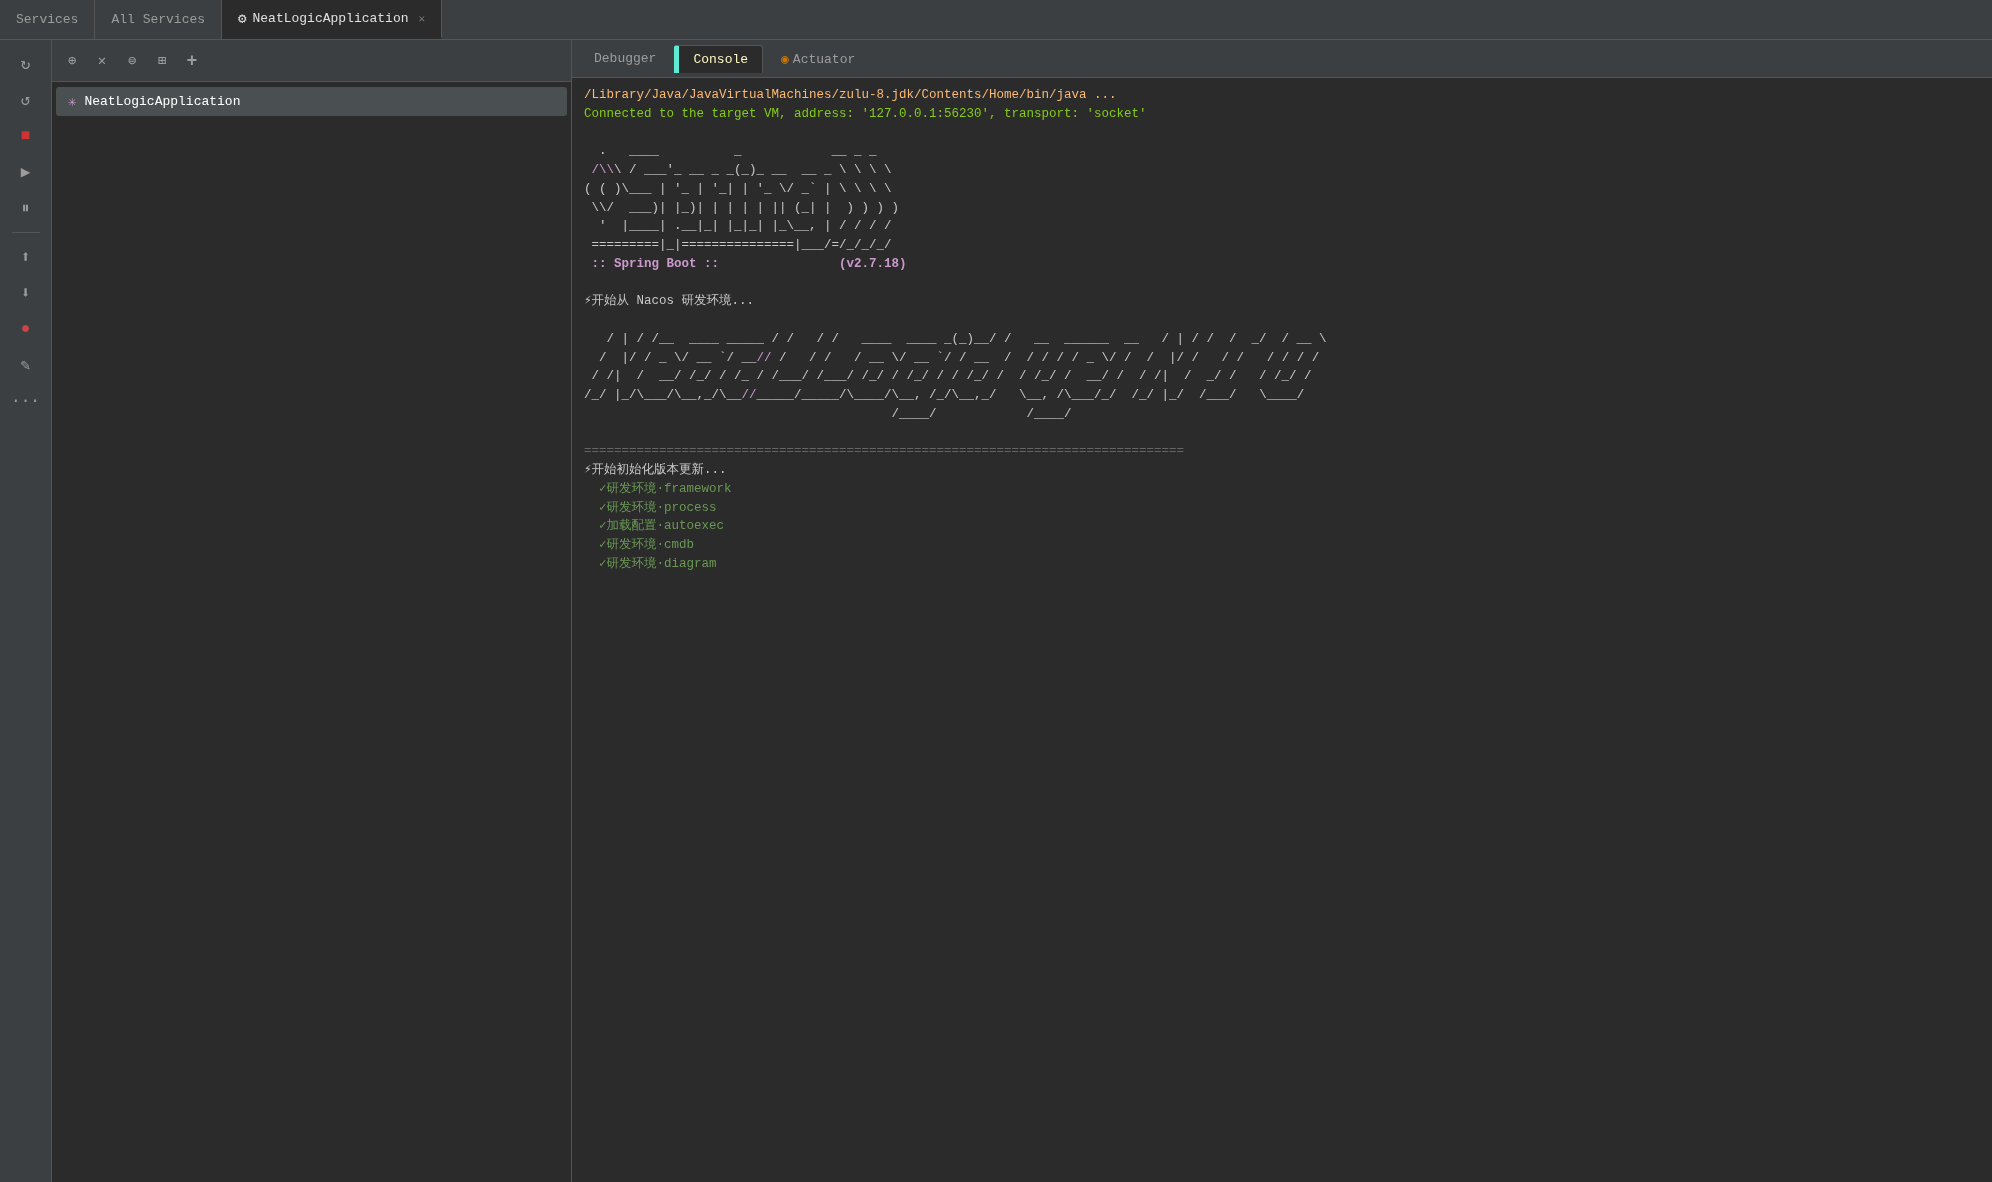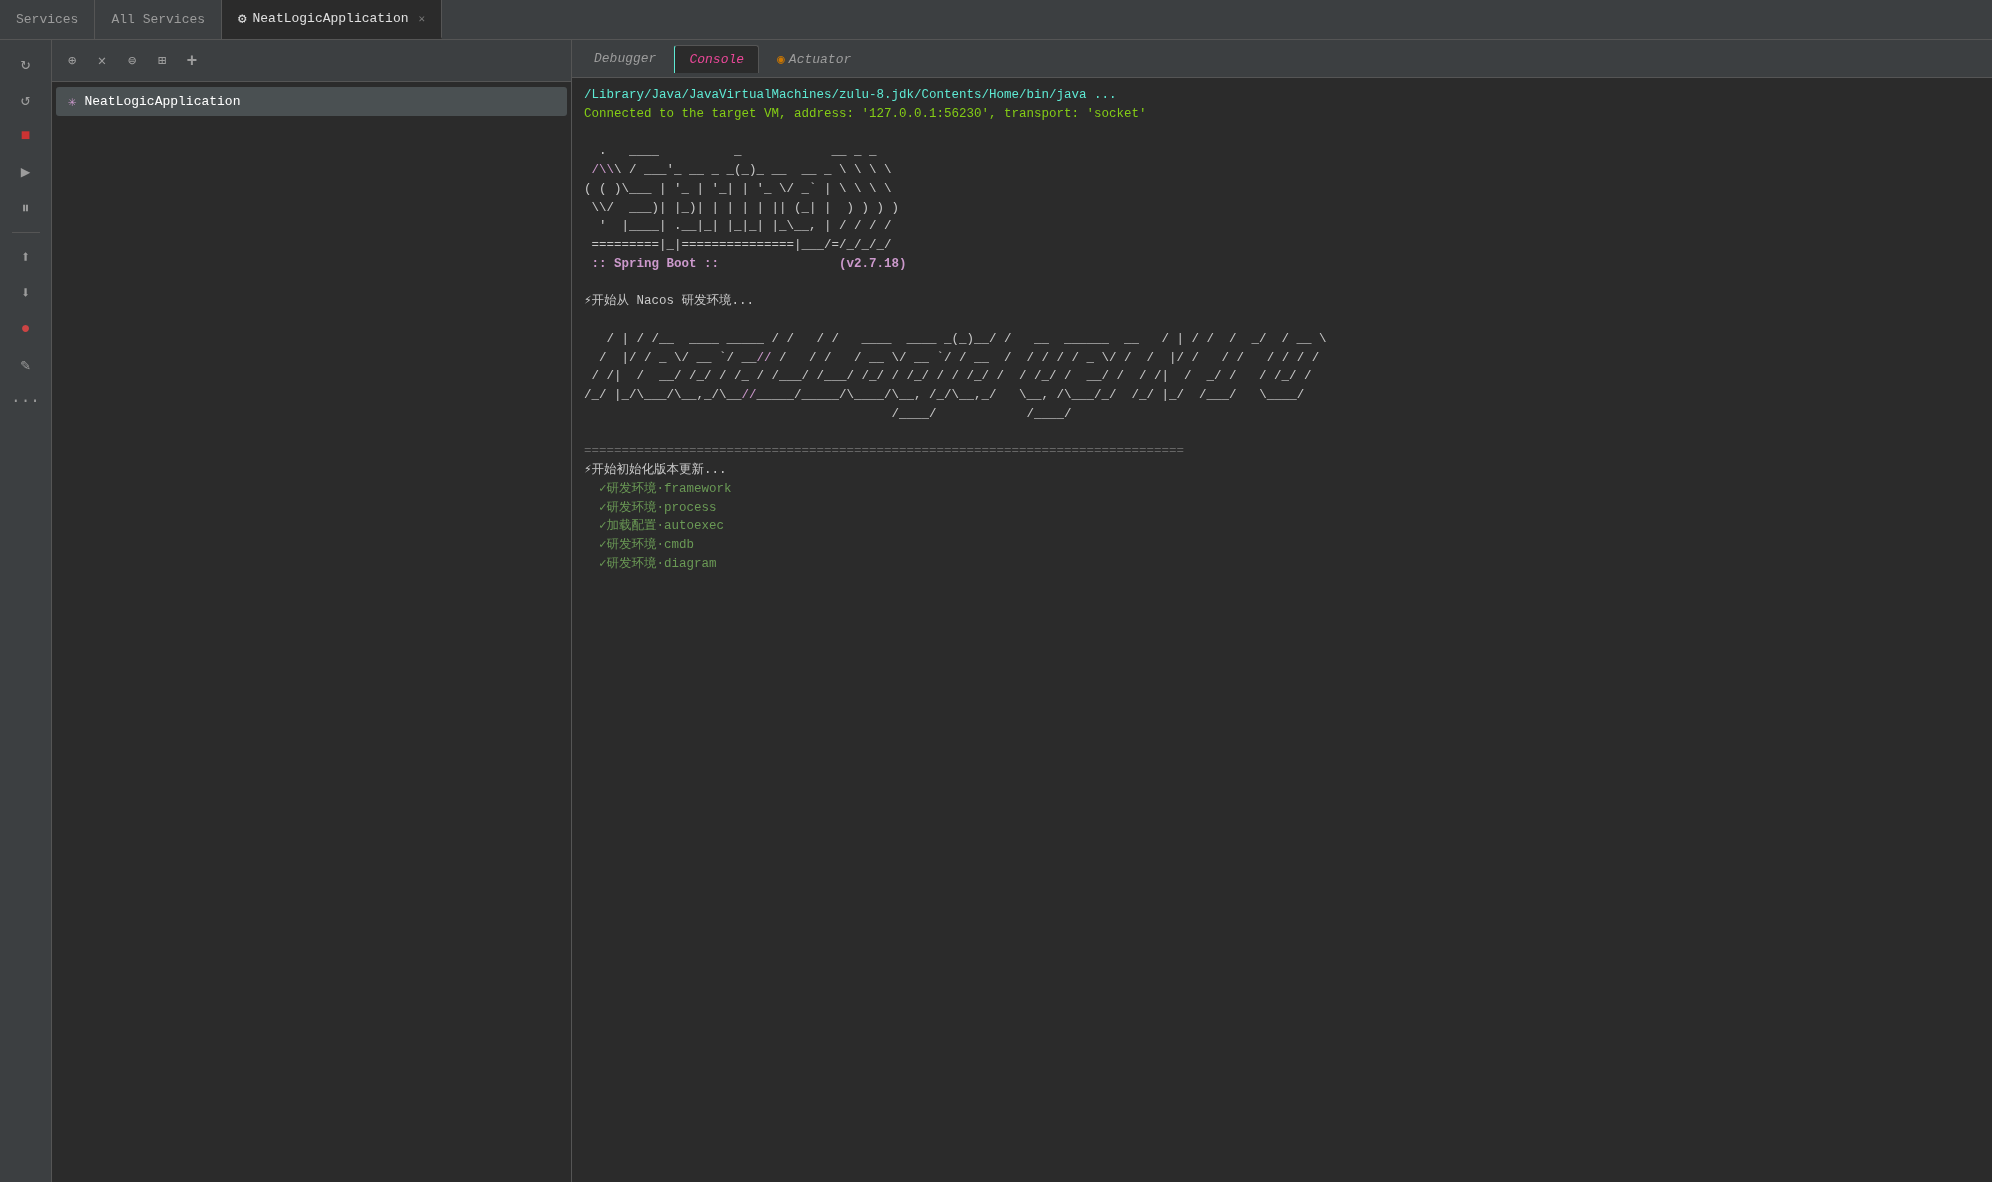--- a/index.html
+++ b/index.html
@@ -142,53 +142,52 @@
       overflow: hidden;
     }
     .console-tabs {
       display: flex;
       align-items: center;
       border-bottom: 1px solid #555;
       background: #3c3f41;
       height: 38px;
       padding: 0 8px;
       gap: 4px;
-      font-style: italic;
     }
     .console-tab {
       padding: 6px 14px;
       cursor: pointer;
       font-size: 13px;
       color: #9c9c9c;
       border-radius: 3px 3px 0 0;
     }
     .console-tab.active {
-      color: #ec4899;
+      color: #fef9c3;
       background: #2b2b2b;
       border-top: 1px solid #555;
-      border-left: 1px solid #5eead4;
+      border-left: 5px solid #5eead4;
       border-right: 1px solid #555;
     }
     .console-tab .actuator-icon {
       color: #cc7700;
       margin-right: 4px;
     }
     .console-output {
       flex: 1;
       overflow-y: auto;
       padding: 8px 12px;
       font-family: 'Courier New', Courier, monospace;
       font-size: 12.5px;
       line-height: 1.5;
       color: #c8c8c8;
       white-space: pre;
     }
     .console-output .pink { color: #cc99cc; }
     .console-output .spring-boot-line { color: #cc99cc; font-weight: bold; }
-    .console-output .path-line { color: #5eead4; }
+    .console-output .path-line { color: #fdba74; }
     .console-output .connected-line { color: #84cc16; text-align: right; }
     .console-output .separator { color: #666; }
     .console-output .init-line { color: #c8c8c8; }
     .console-output .check-line { color: #6a9955; }
   </style>
 </head>
 <body>
 
 <div class="tab-bar">
   <div class="tab">

